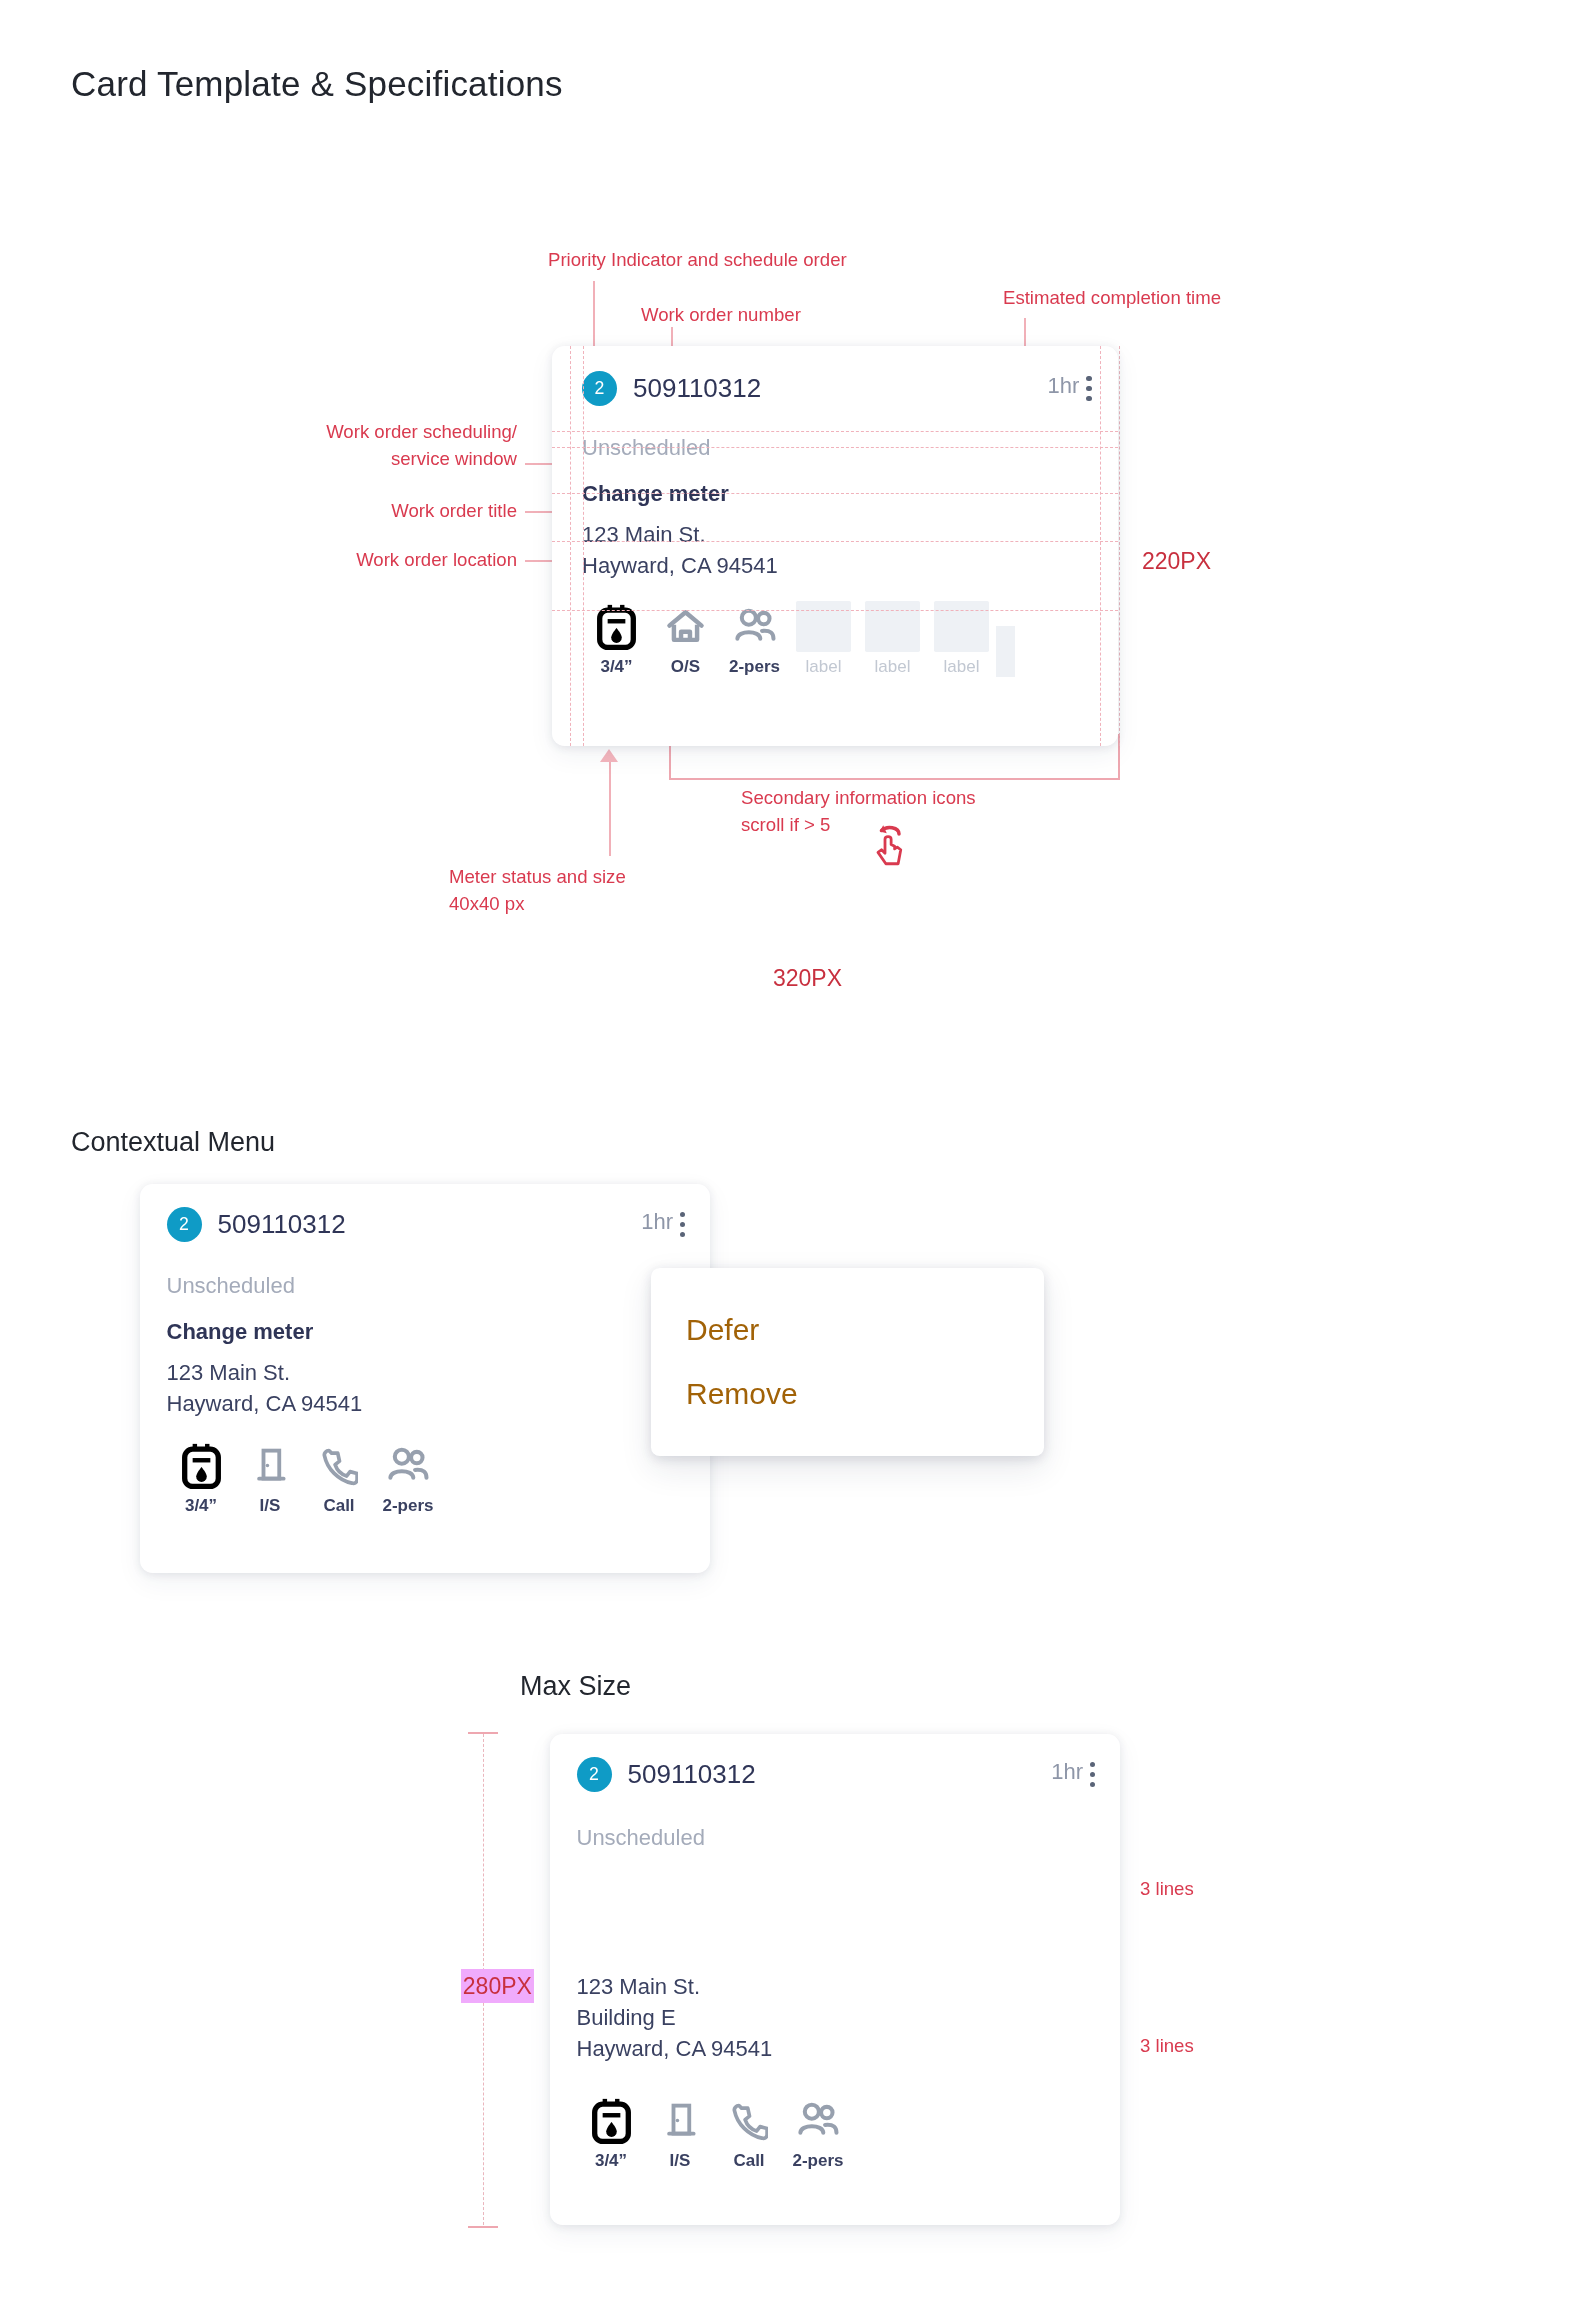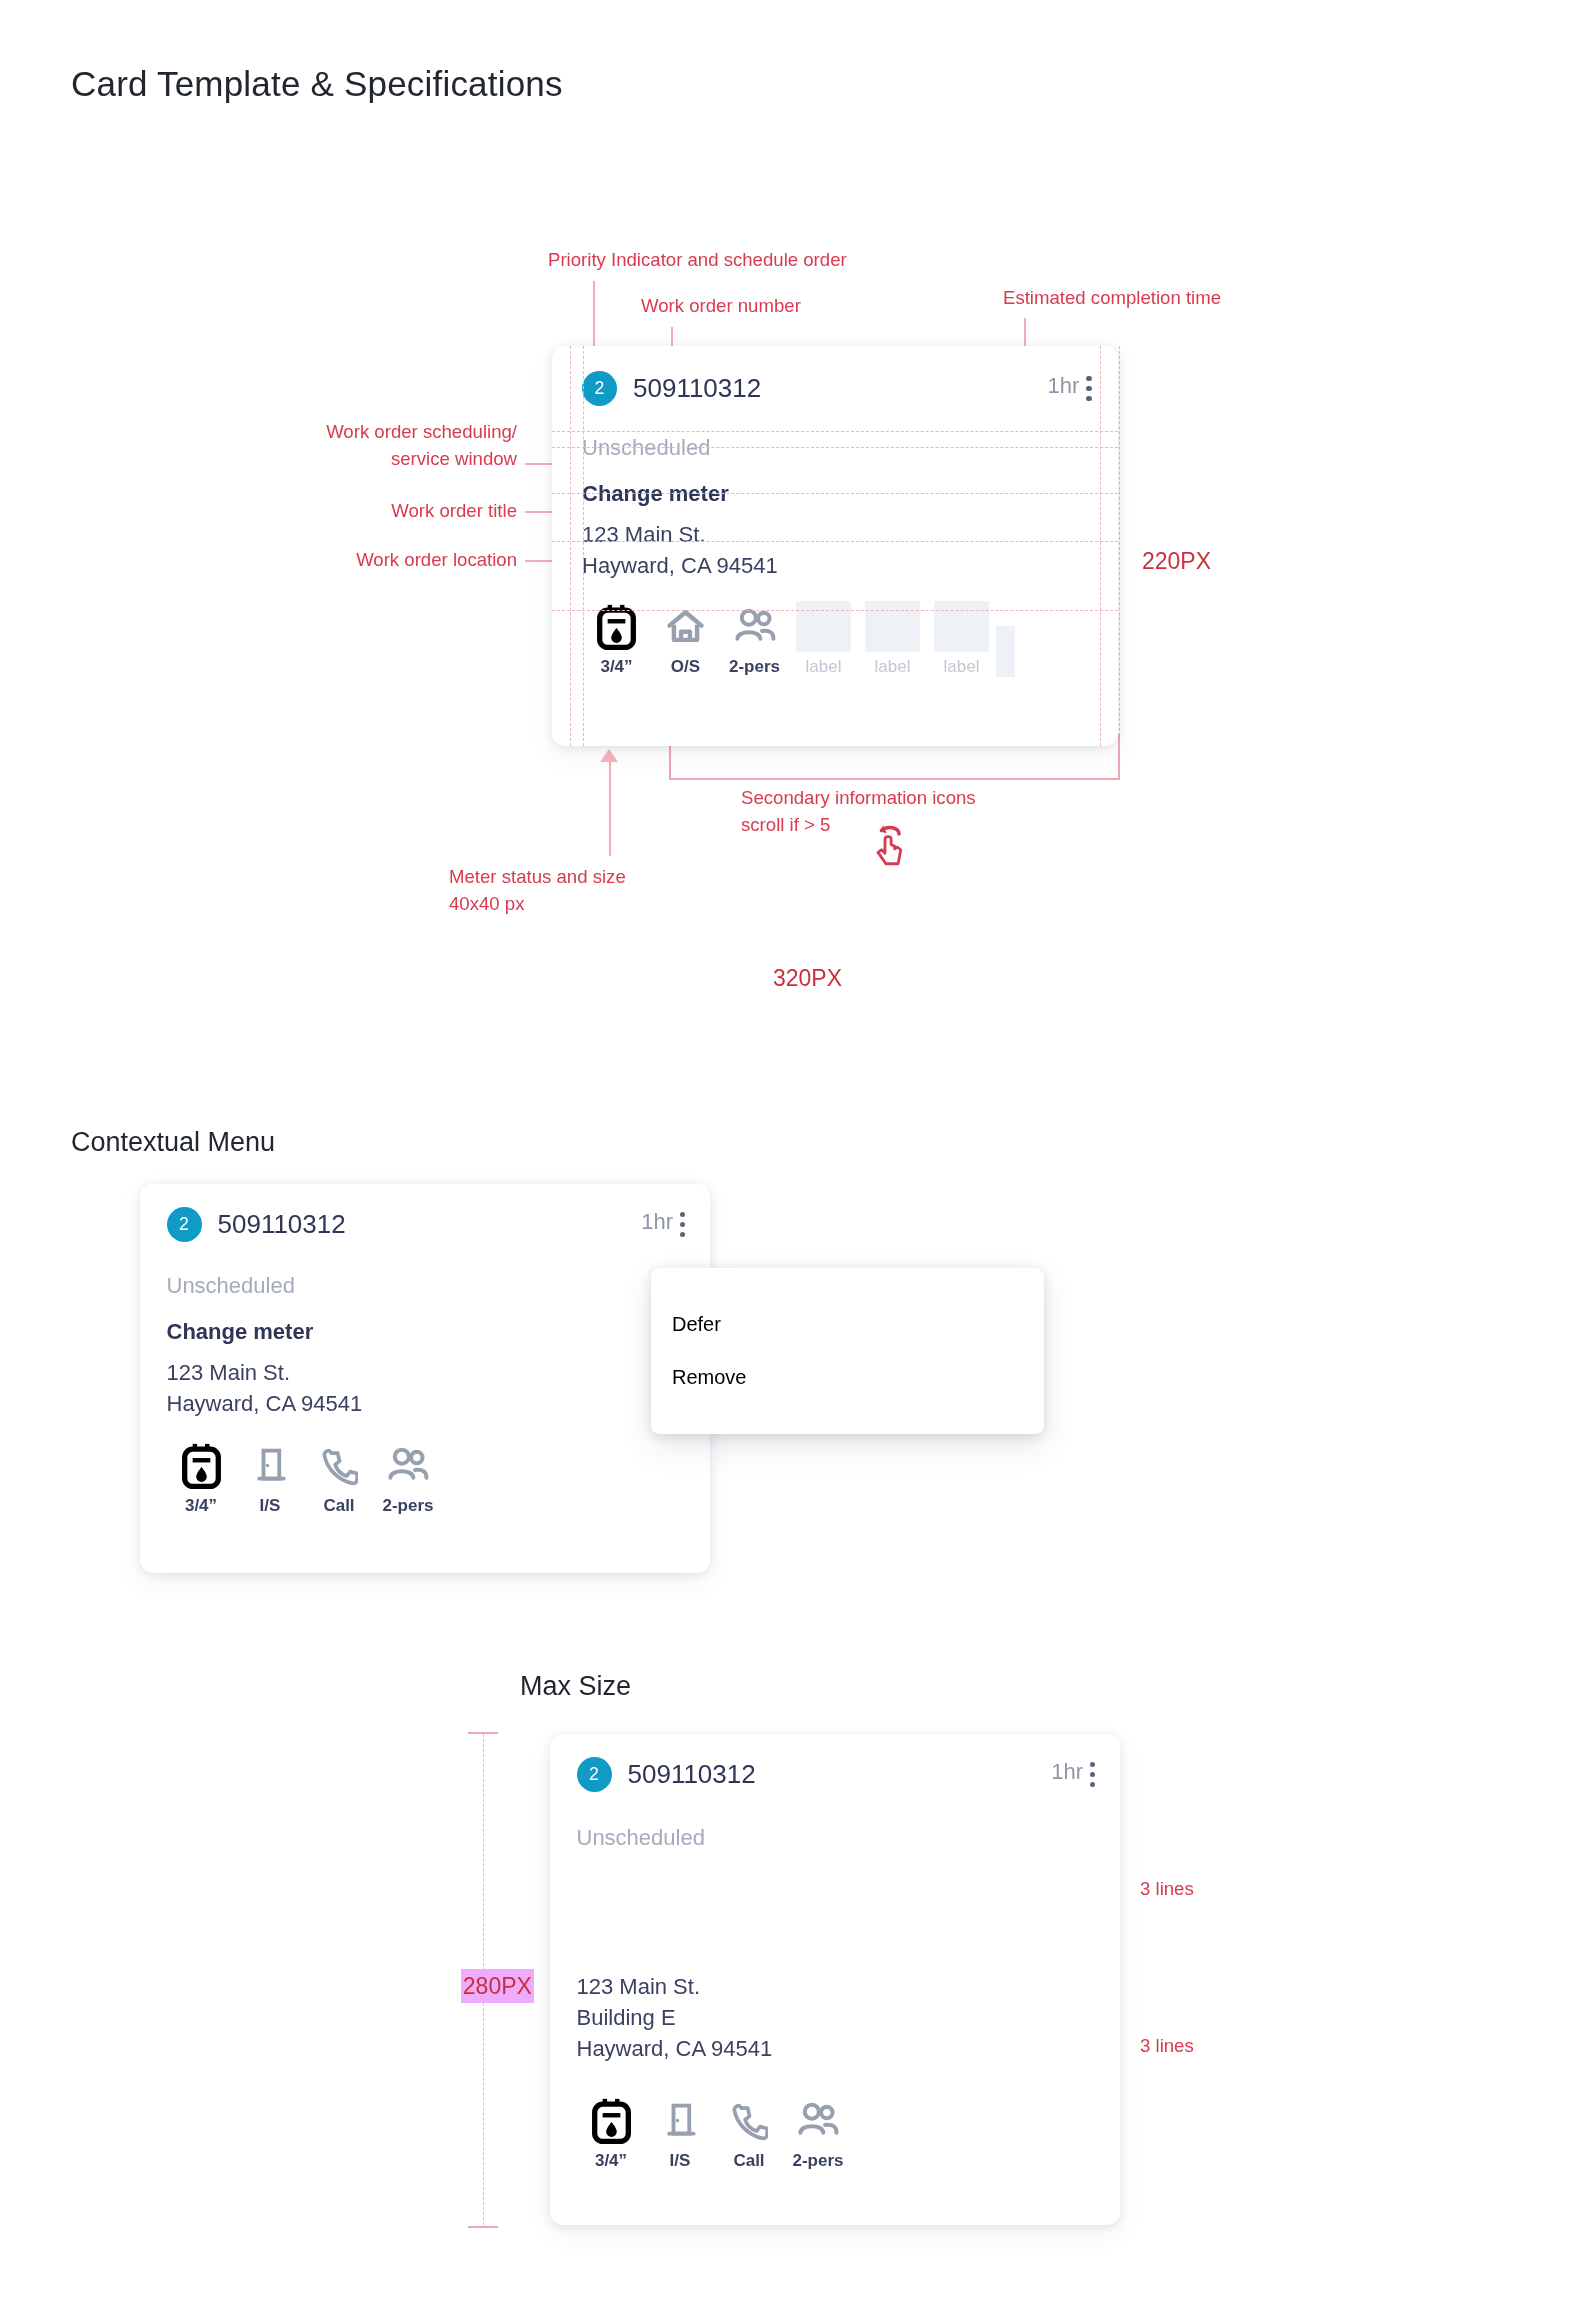--- a/index.html
+++ b/index.html
@@ -93,37 +93,37 @@
   .icon-cell .lbl.muted { color: #c2c8d2; font-weight: normal; }
   .ph-box { width: 55px; height: 51px; background: #eef1f5; border-radius: 1.8px; }
 
   
   .menu {
     position: absolute; background: #fff; border-radius: 8.8px;
     box-shadow: 0 2.7px 10.6px rgba(30,40,70,.13), 0 12.4px 32px rgba(30,40,70,.10);
     padding: 30px 0;
   }
   .menu-item {
-    font-size: 20px; color: #000000; padding: 15px 21px 15px 21px; cursor: pointer;
+    font-size: 30px; color: #a16207; padding: 15px 21px 15px 35px; cursor: pointer;
   }
 
   .scroll-gesture { position: absolute; }
 </style>
 </head>
 <body>
 
 <div class="page">
 
   <div class="h1">Card Template &amp; Specifications</div>
 
   <div class="anno" style="left:548px; top:247px;">Priority Indicator and schedule order</div>
   <div class="vline" style="left:593px; top:281px; height:74px;"></div>
   <div class="arrow-down" style="left:584px; top:354px;"></div>
 
-  <div class="anno" style="left:641px; top:293px;">Work order number</div>
+  <div class="anno" style="left:641px; top:302px;">Work order number</div>
   <div class="vline" style="left:671px; top:327px; height:28px;"></div>
   <div class="arrow-down" style="left:662px; top:354px;"></div>
 
   <div class="anno" style="left:1003px; top:285px;">Estimated completion time</div>
   <div class="vline" style="left:1024px; top:318px; height:37px;"></div>
   <div class="arrow-down" style="left:1015px; top:354px;"></div>
 
   <div class="anno r" style="left:203px; top:419px; width:314px;">Work order scheduling/
 service window</div>
   <div class="hline" style="left:525px; top:463px; width:48px;"></div>

